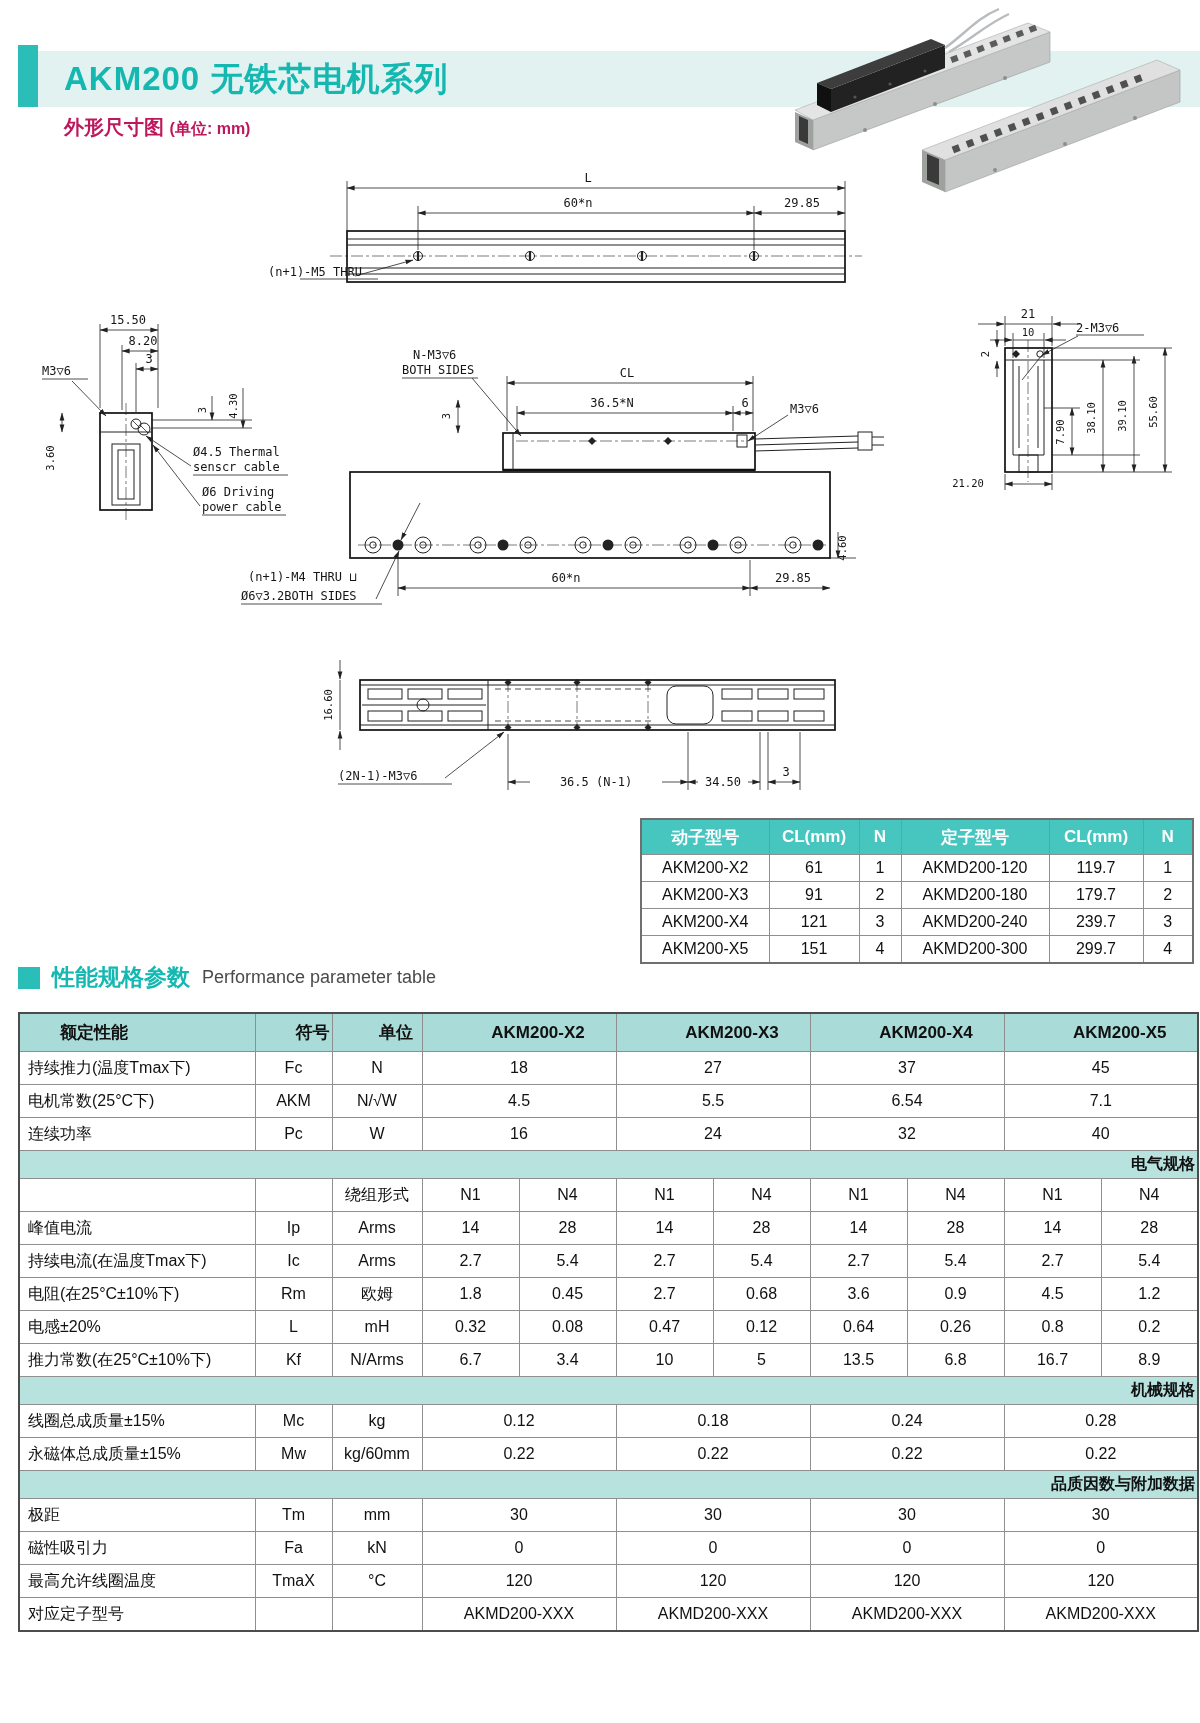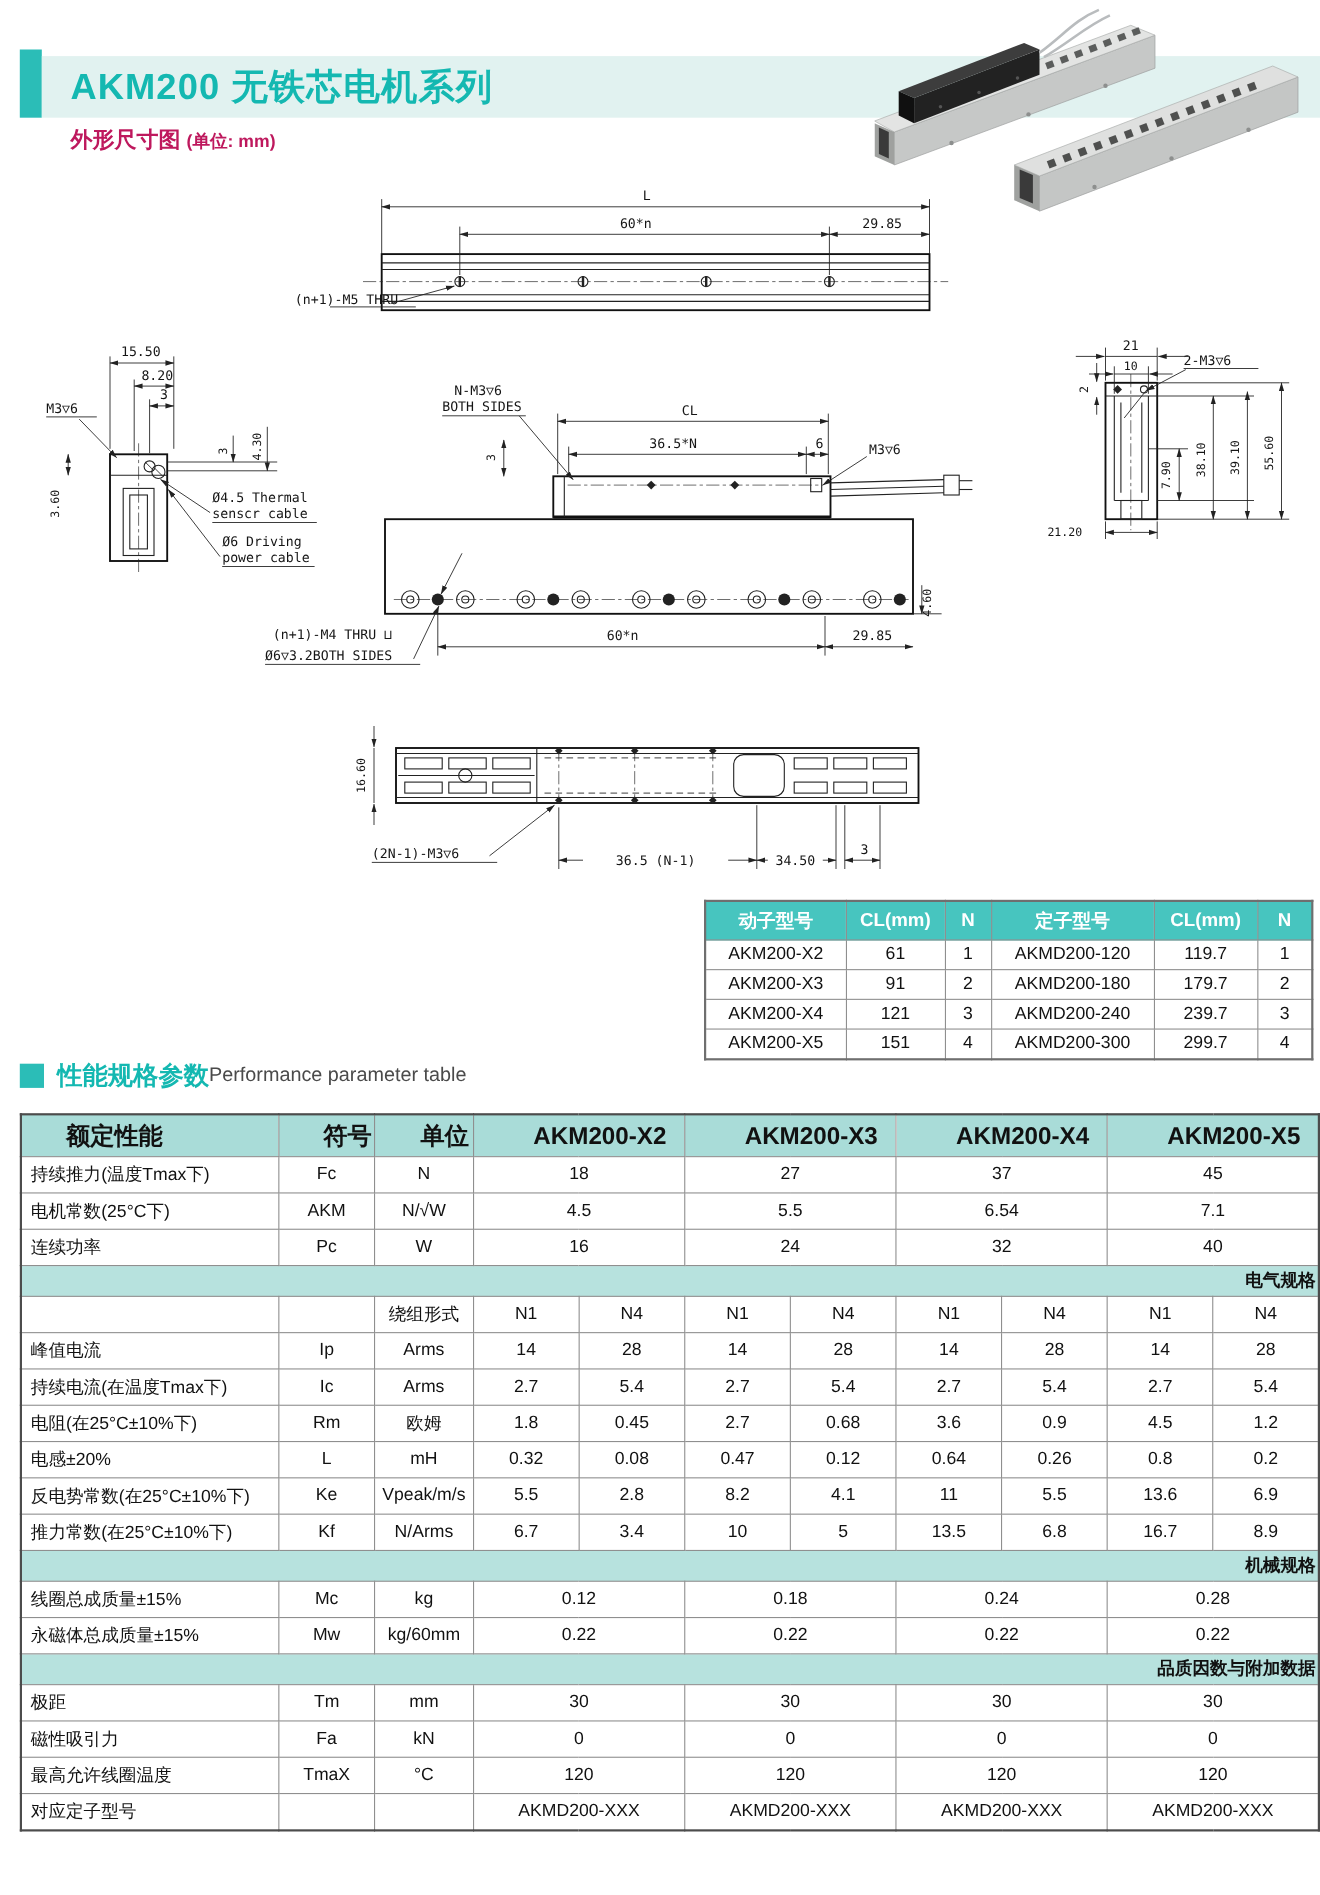--- a/index.html
+++ b/index.html
@@ -21,27 +21,27 @@
   .dm{stroke:#222;stroke-width:0.8;fill:none;}
   .cl{stroke:#222;stroke-width:0.6;stroke-dasharray:12 3 3 3;fill:none;}
   .dsh{stroke:#222;stroke-width:0.8;stroke-dasharray:6 4;fill:none;}
   
   .sel{position:absolute;left:640px;top:818px;border-collapse:collapse;table-layout:fixed;border:2px solid #6f6f6f;padding-left:32px;}
   .sel td{border:1px solid #8f8f8f;text-align:center;font-size:16px;color:#111;height:26px;padding:0 2px;}
   .sel tr.h td{background:#47c5bf;color:#fff;font-weight:bold;font-size:17px;height:34px;}
   
   .sec-head{position:absolute;left:18px;top:962px;display:flex;align-items:center;}
   .sec-sq{width:22px;height:22px;background:#2bbdb7;margin-right:12px;}
-  .sec-zh{font-size:23px;font-weight:bold;color:#14b8b1;margin-right:0;}
+  .sec-zh{font-size:23px;font-weight:bold;color:#14b8b1;margin-right:12px;}
   .sec-en{font-size:18px;color:#4a4a4a;}
   
   .perf{position:absolute;left:18px;top:1012px;border-collapse:collapse;table-layout:fixed;border:2px solid #4c4c4c;}
   .perf td{border:1px solid #8f8f8f;text-align:center;font-size:16px;color:#111;height:32px;padding:0 2px;overflow:hidden;white-space:nowrap;}
   .perf td.lbl{text-align:left;padding-left:8px;}
-  .perf tr.h td{background:#a9dcd8;font-weight:bold;font-size:22px;height:37px;padding-left:40px;}
+  .perf tr.h td{background:#a9dcd8;font-weight:bold;font-size:17px;height:37px;padding-left:40px;}
   .perf tr.band td{background:#b7e2de;text-align:right;padding-left:8px;font-weight:bold;height:27px;}
 </style>
 </head>
 <body>
 
 <div class="page">
 
   <div class="accent"></div>
   <div class="banner"></div>
   <div class="title">AKM200 无铁芯电机系列</div>
@@ -549,33 +549,20 @@
       <td>0.32</td>
           <td>0.08</td>
           <td>0.47</td>
           <td>0.12</td>
           <td>0.64</td>
           <td>0.26</td>
           <td>0.8</td>
           <td>0.2</td>
     </tr>
     <tr>
-      <td class="lbl">反电势常数(在25°C±10%下)</td>
-          <td>Ke</td>
-          <td>Vpeak/m/s</td>
-      <td>5.5</td>
-          <td>2.8</td>
-          <td>8.2</td>
-          <td>4.1</td>
-          <td>11</td>
-          <td>5.5</td>
-          <td>13.6</td>
-          <td>6.9</td>
-    </tr>
-    <tr>
       <td class="lbl">推力常数(在25°C±10%下)</td>
           <td>Kf</td>
           <td>N/Arms</td>
       <td>6.7</td>
           <td>3.4</td>
           <td>10</td>
           <td>5</td>
           <td>13.5</td>
           <td>6.8</td>
           <td>16.7</td>

